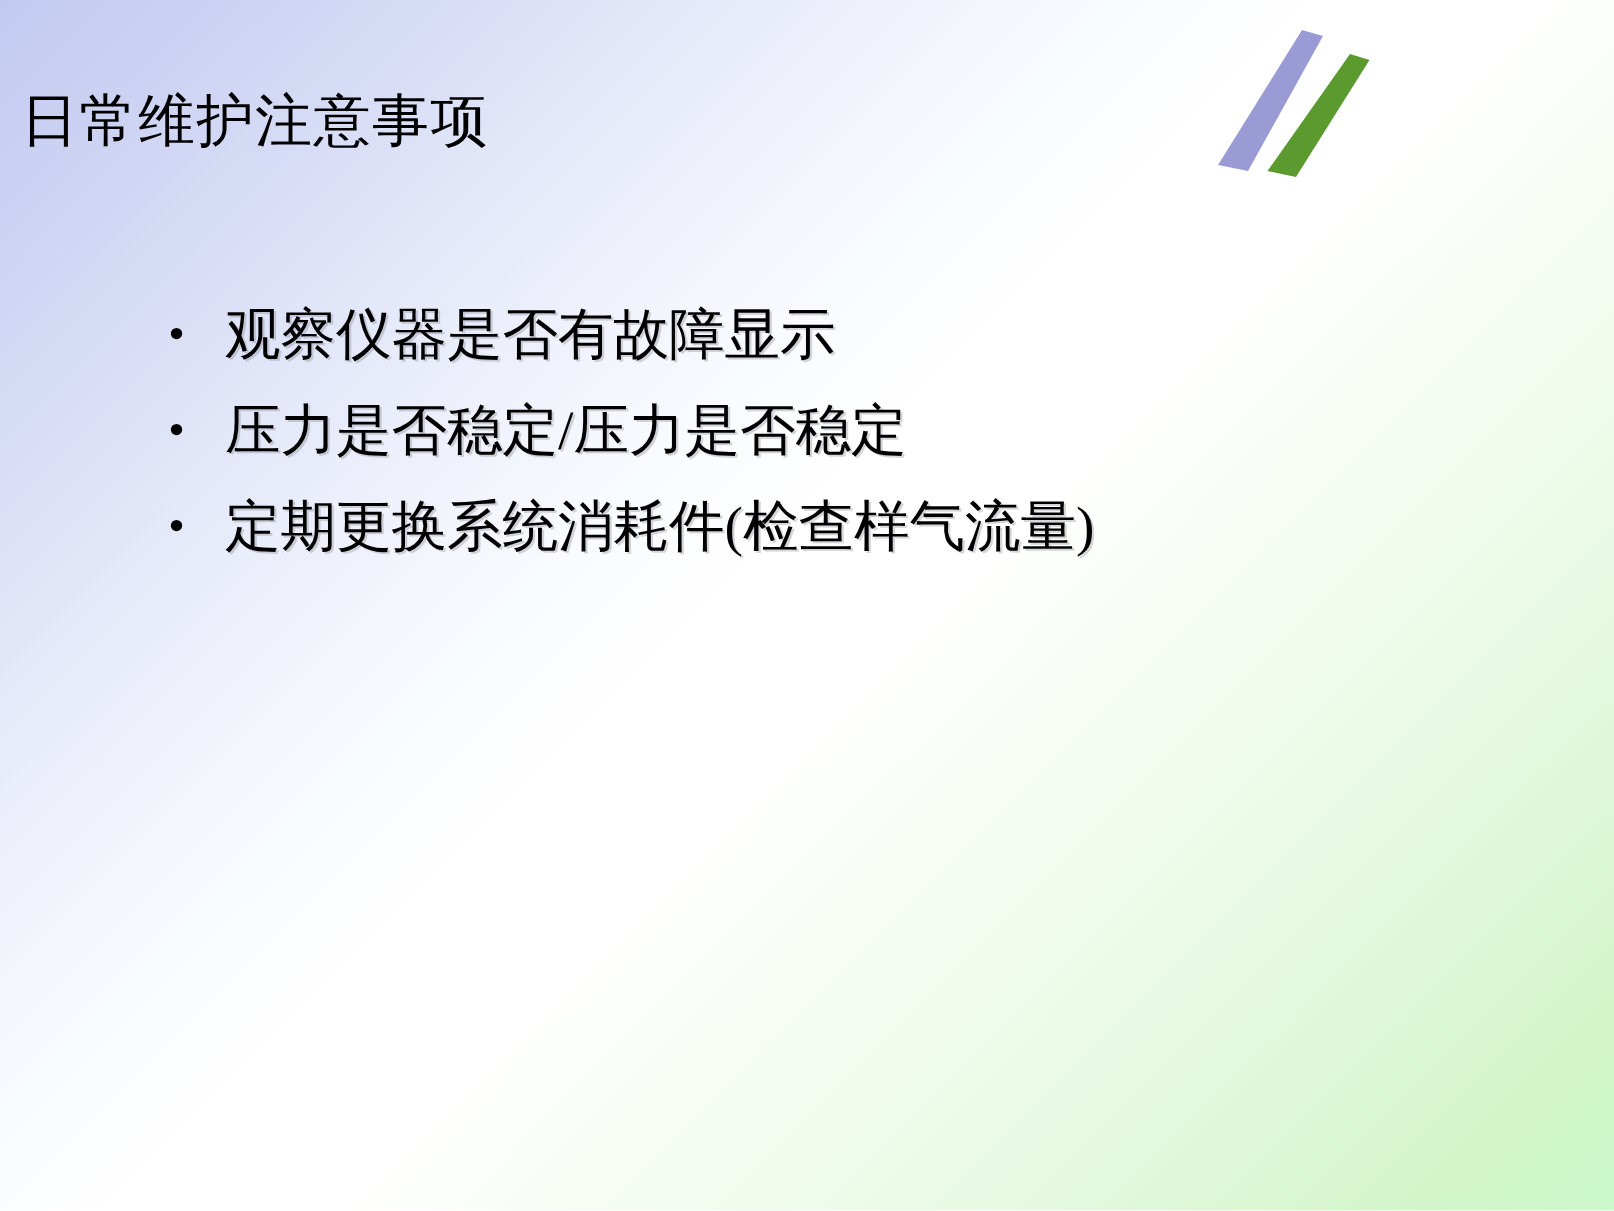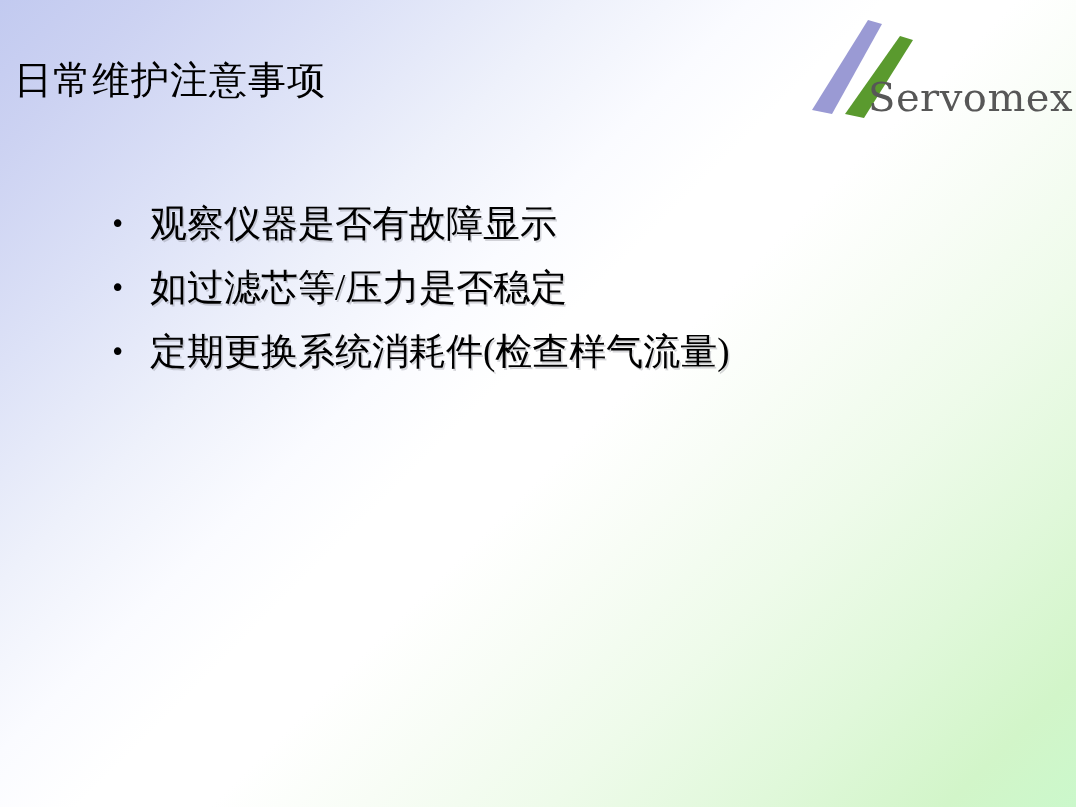--- a/index.html
+++ b/index.html
@@ -134,31 +134,30 @@
     <h1 id="slide-title">日常维护注意事项</h1>
   </div>
 
   <div id="logo">
     <svg id="logo-marks" viewBox="0 0 130 110" xmlns="http://www.w3.org/2000/svg">
 
       <polygon fill="#9a9ad4" points="72,2 86,6 36,96 16,92"></polygon>
 
       <polygon fill="#5a9a2e" points="104,18 117,22 68,100 49,96"></polygon>
     </svg>
-    <div id="logo-wordmark">Servomex</div>
   </div>
 
   <ul id="bullet-list">
     <li class="bullet-row">
       <span class="bullet-marker">•</span>
       <span class="bullet-text">观察仪器是否有故障显示</span>
     </li>
     <li class="bullet-row">
       <span class="bullet-marker">•</span>
-      <span class="bullet-text">如过滤芯等/压力是否稳定</span>
+      <span class="bullet-text">压力是否稳定/压力是否稳定</span>
     </li>
     <li class="bullet-row">
       <span class="bullet-marker">•</span>
       <span class="bullet-text">定期更换系统消耗件(检查样气流量)</span>
     </li>
   </ul>
 
 </div>
 
 </body></html>

